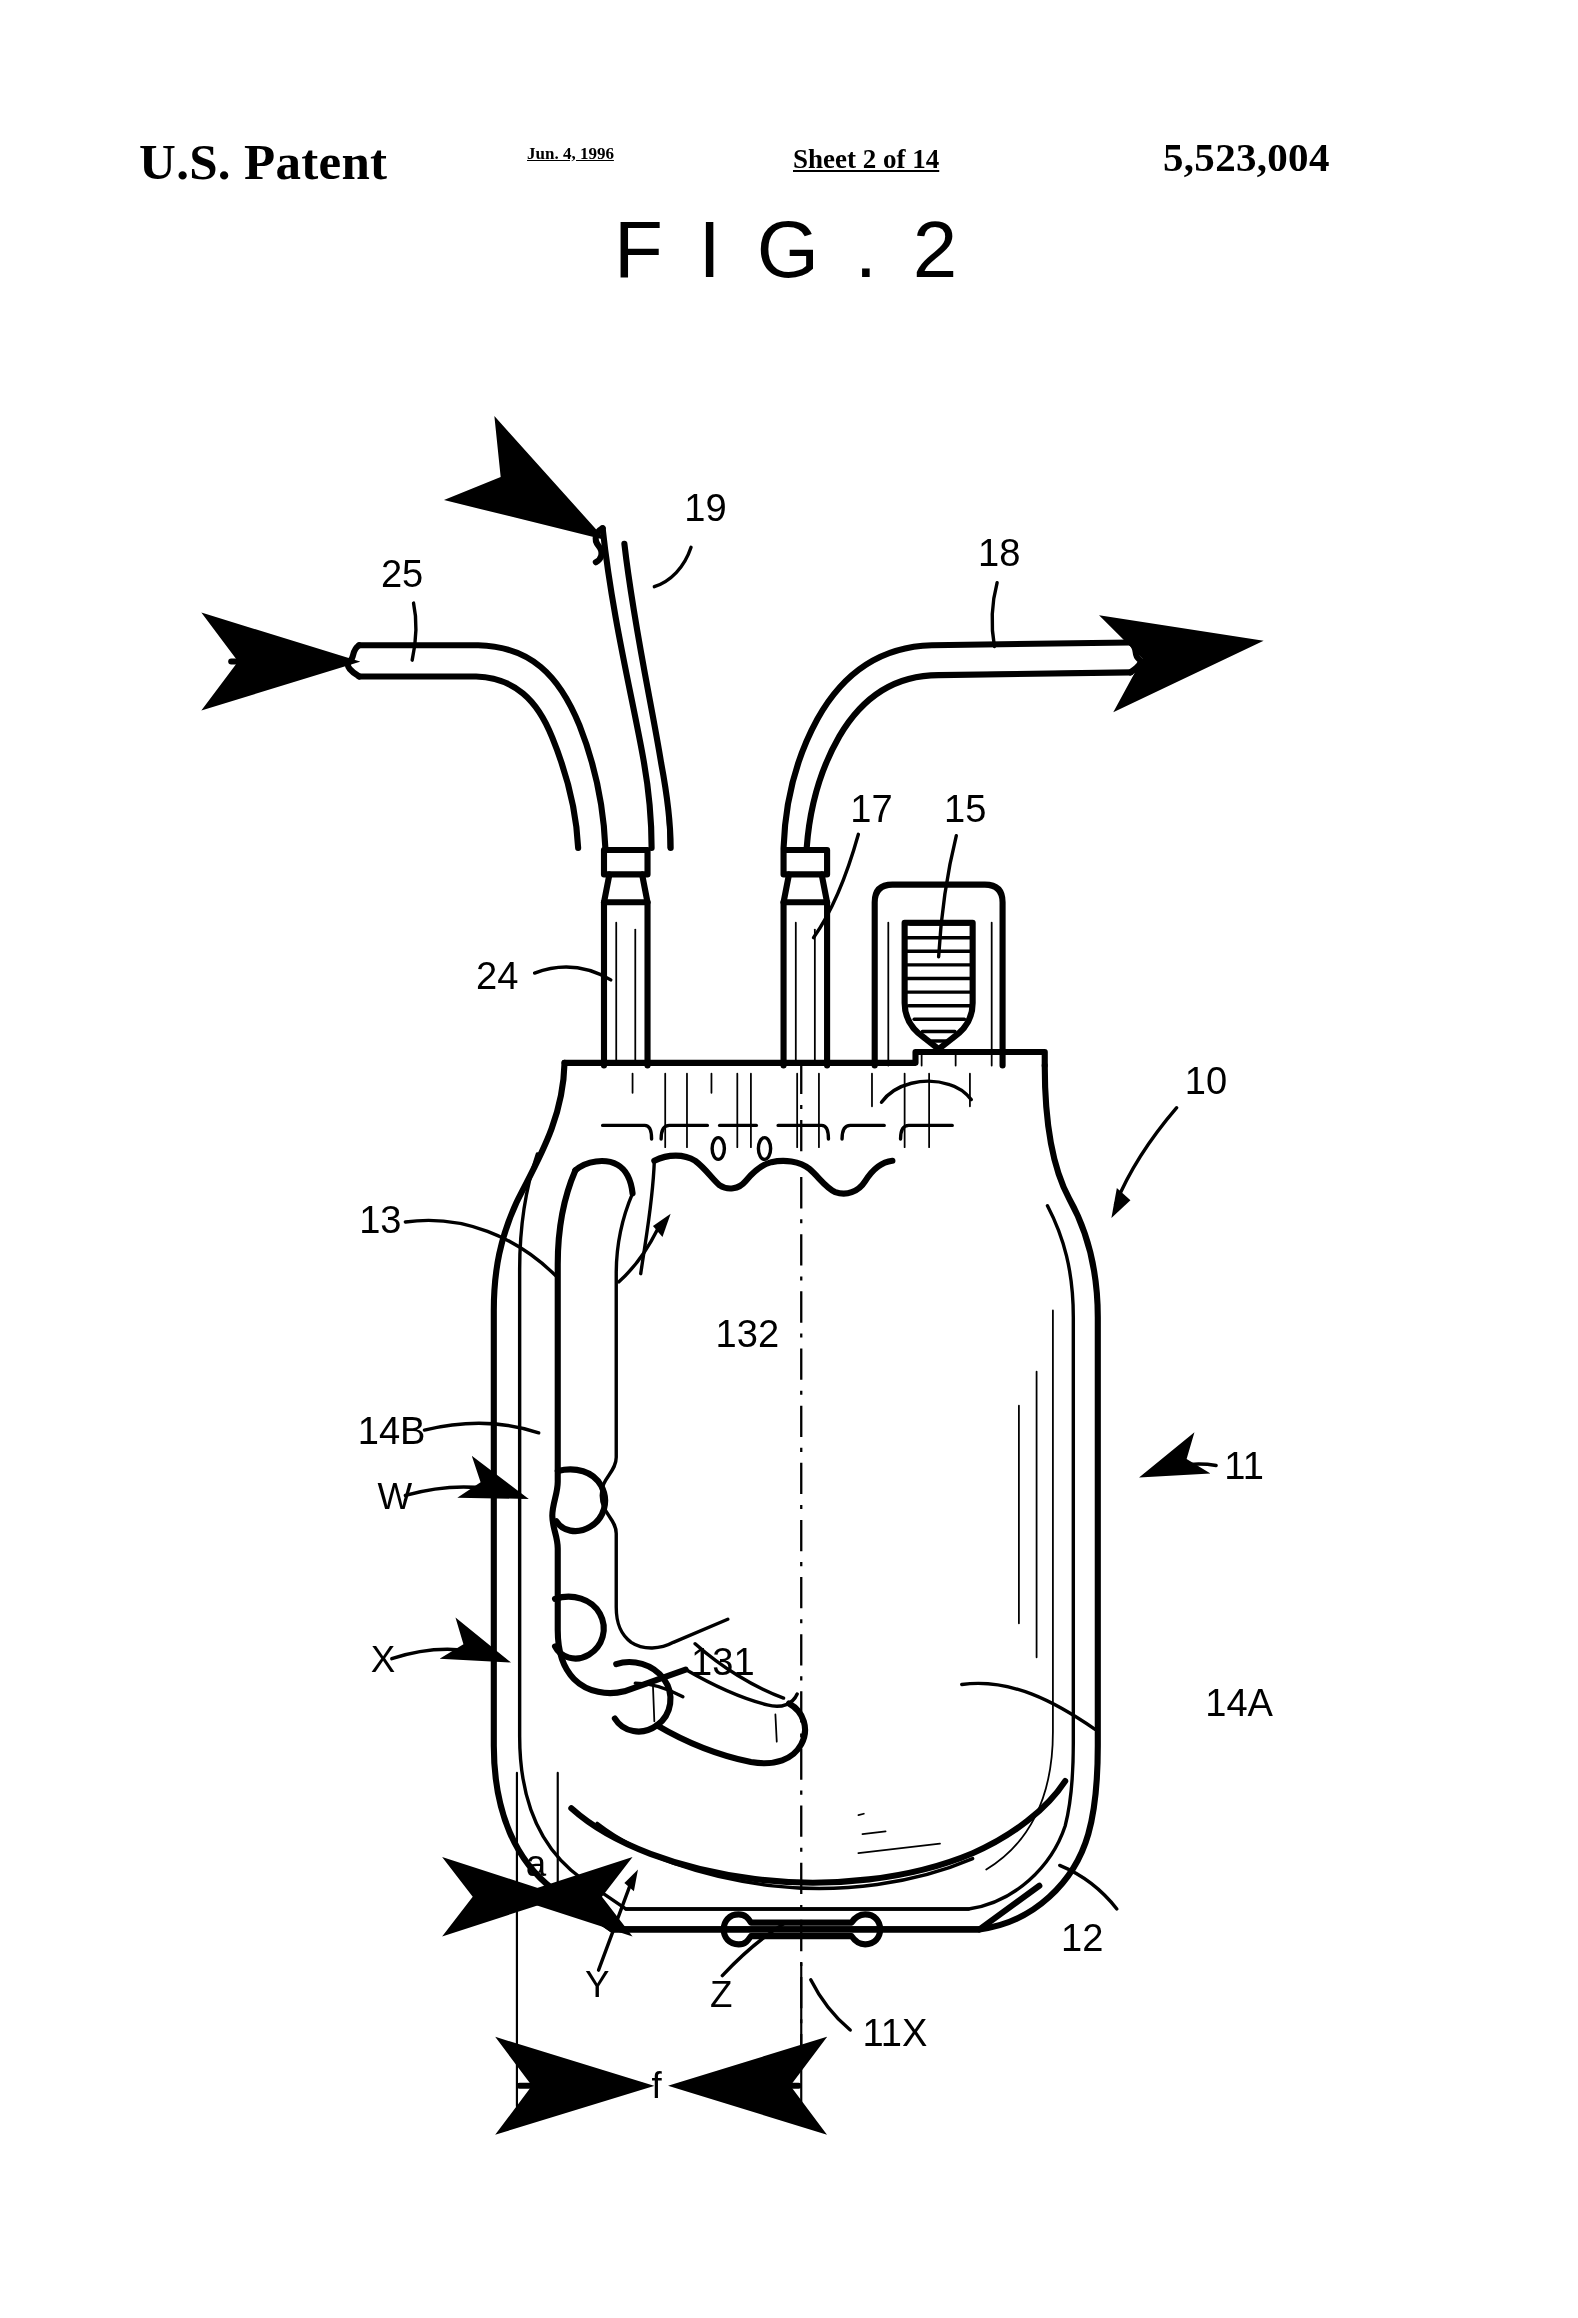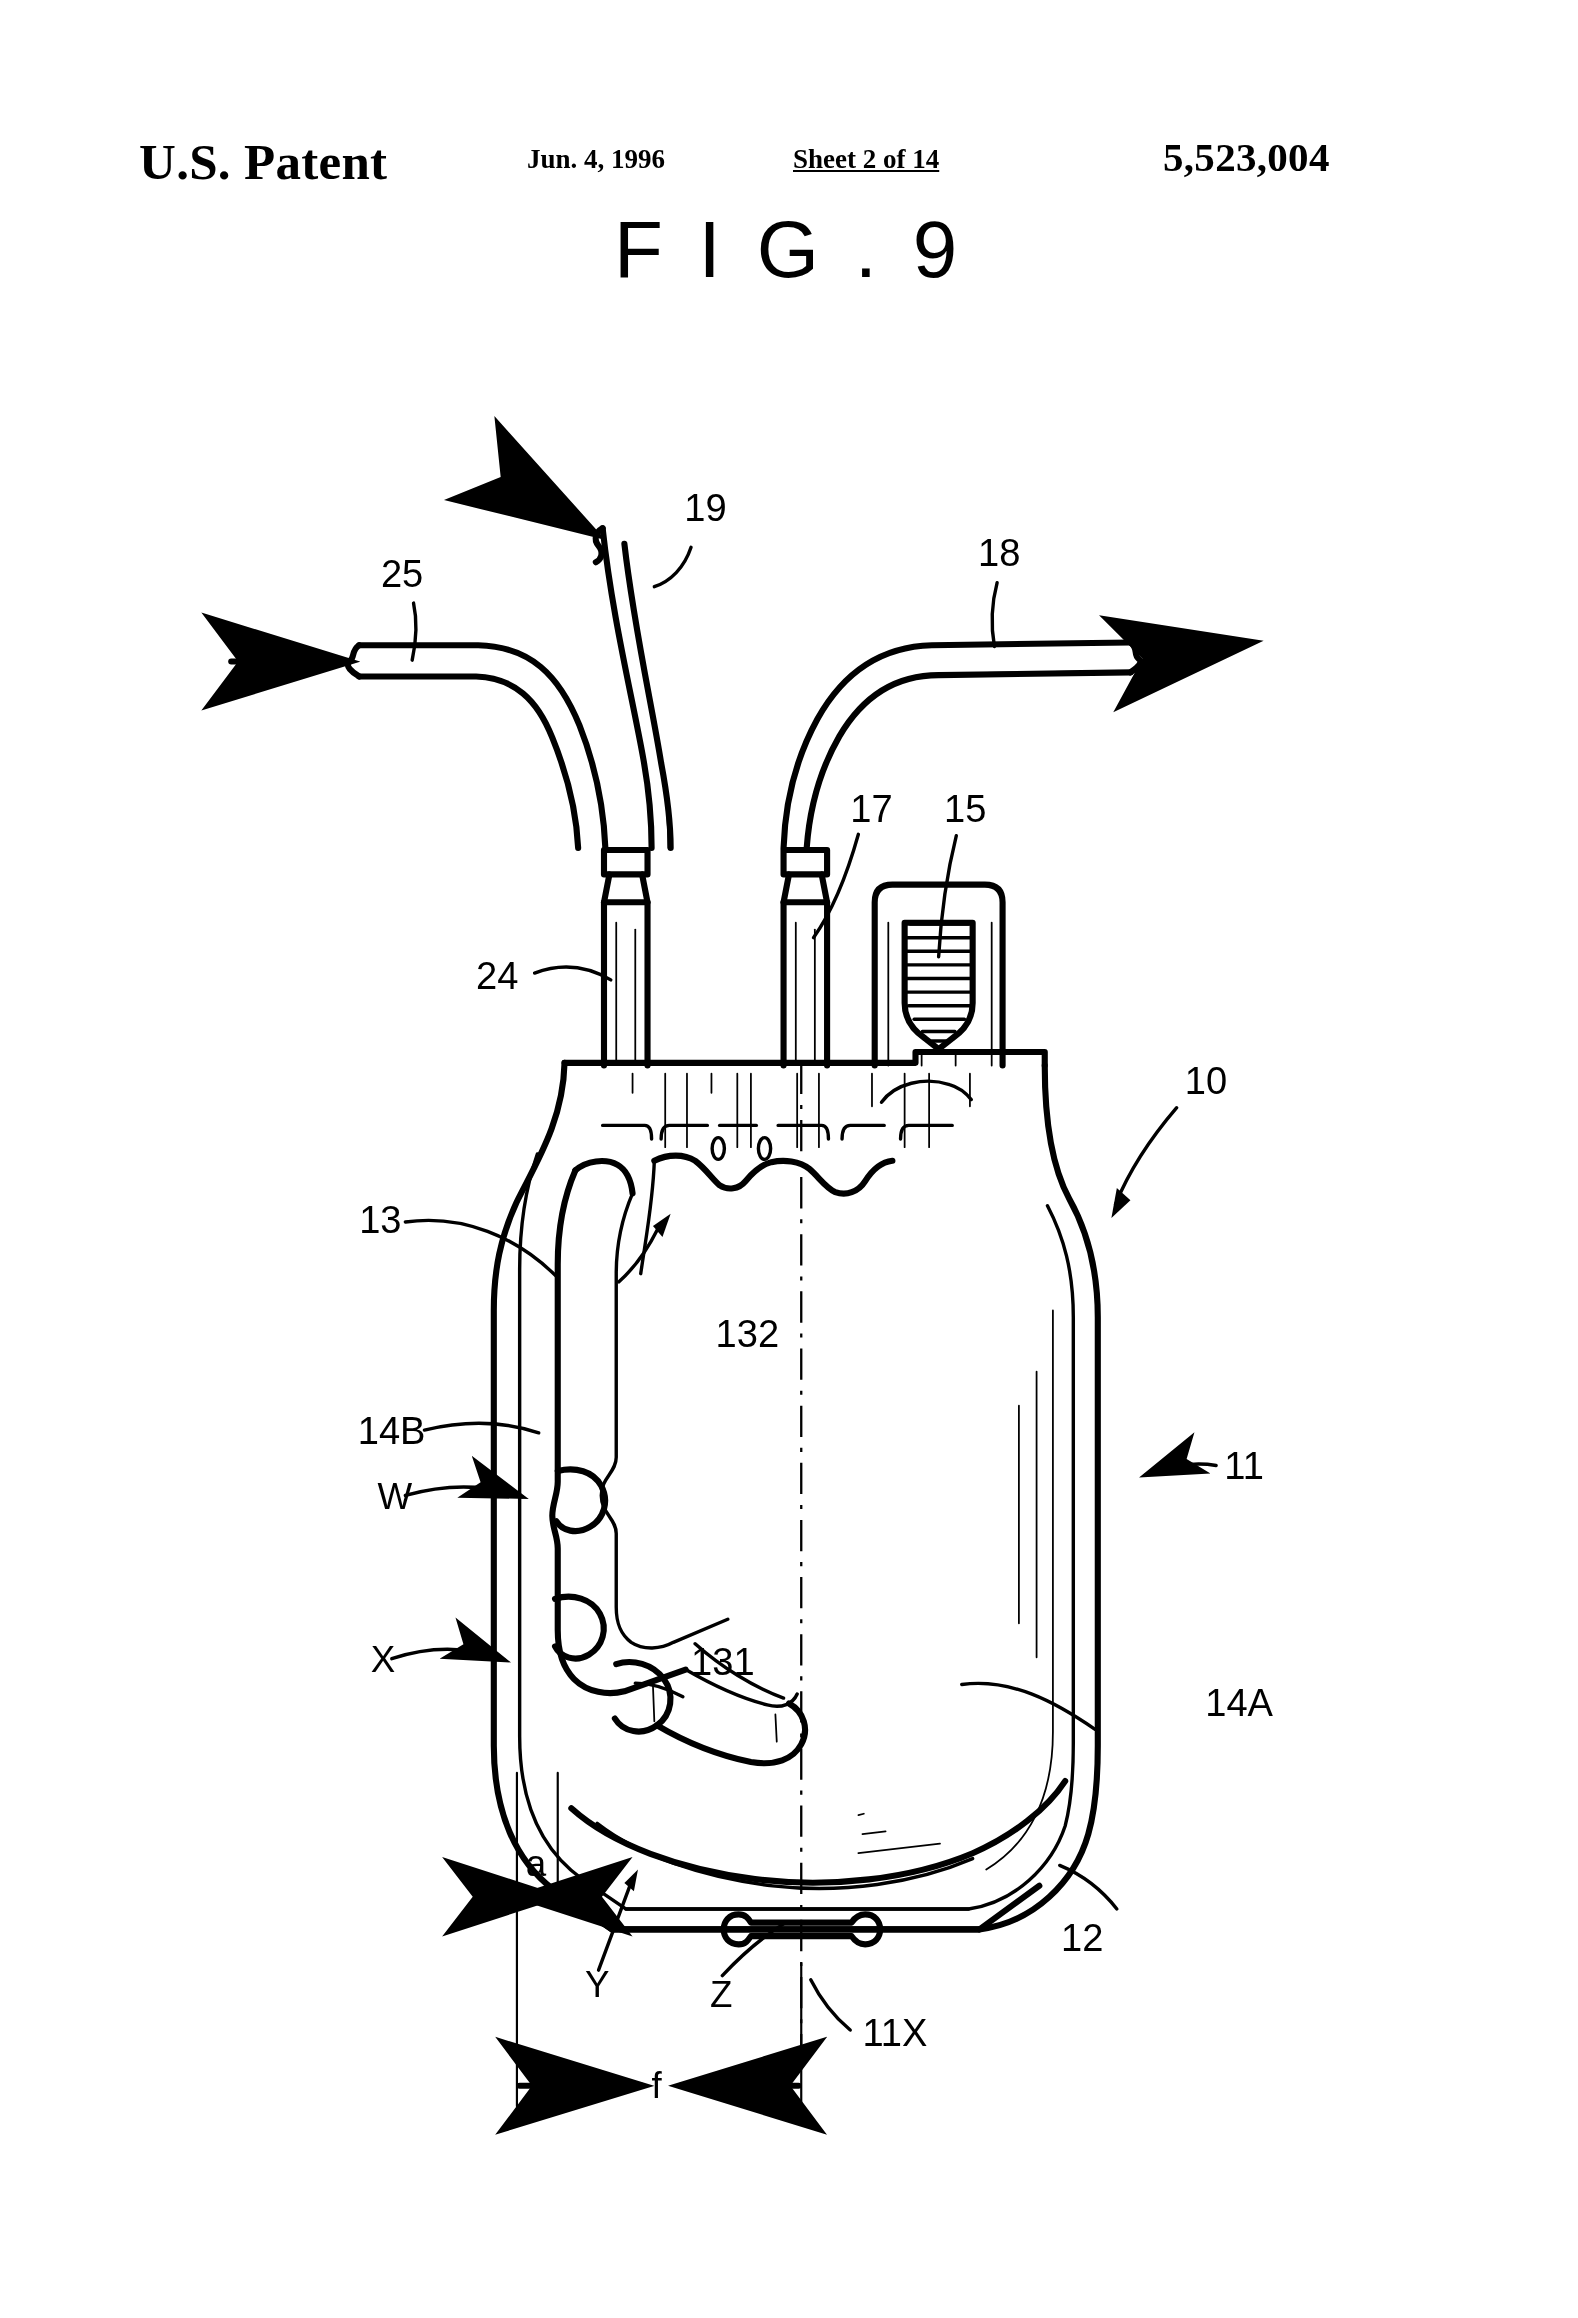--- a/index.html
+++ b/index.html
@@ -33,21 +33,22 @@
   }
   #hdr-office {
     left: 139px;
     top: 0px;
     font-size: 51px;
     letter-spacing: 0.3px;
   }
   #hdr-date {
     left: 527px;
     top: 11px;
-    font-size: 27px;
+    font-size: 17px;
+    text-decoration: underline;
   }
   #hdr-sheet {
     left: 793px;
     top: 11px;
     font-size: 27px;
     text-decoration: underline;
   }
   #hdr-number {
     left: 1163px;
     top: 0px;
@@ -107,21 +108,21 @@
 </head>
 <body>
 
 <div id="patent-header">
   <div class="hdr-item" id="hdr-office">U.S. Patent</div>
   <div class="hdr-item" id="hdr-date">Jun. 4, 1996</div>
   <div class="hdr-item" id="hdr-sheet">Sheet 2 of 14</div>
   <div class="hdr-item" id="hdr-number">5,523,004</div>
 </div>
 
-<div id="figure-title">F I G . 9</div>
+<div id="figure-title">F I G . 2</div>
 
 <div id="drawing-canvas">
 <svg id="drawing-svg" viewBox="0 0 2320 3408" xmlns="http://www.w3.org/2000/svg">
 
   <defs>
     <marker id="arrowSolid" markerWidth="26" markerHeight="18" refX="24" refY="9" orient="auto">
       <path d="M0,1 L26,9 L0,17 L6,9 Z" class="solidfill"></path>
     </marker>
     <marker id="arrowSmall" markerWidth="20" markerHeight="14" refX="18" refY="7" orient="auto">
       <path d="M0,0.5 L20,7 L0,13.5 L5,7 Z" class="solidfill"></path>

